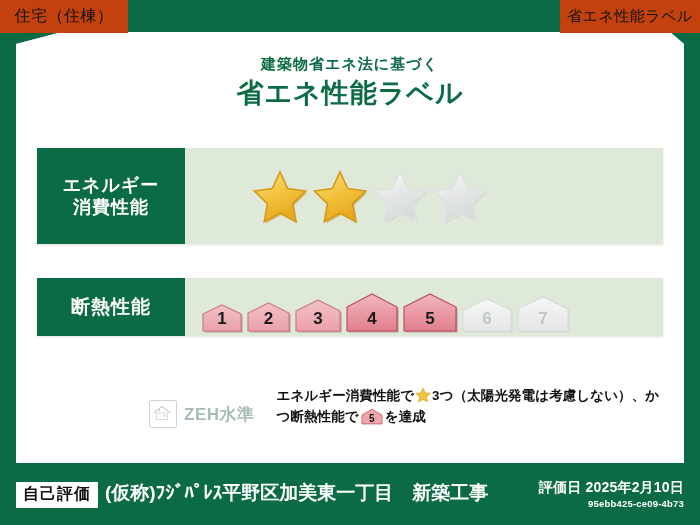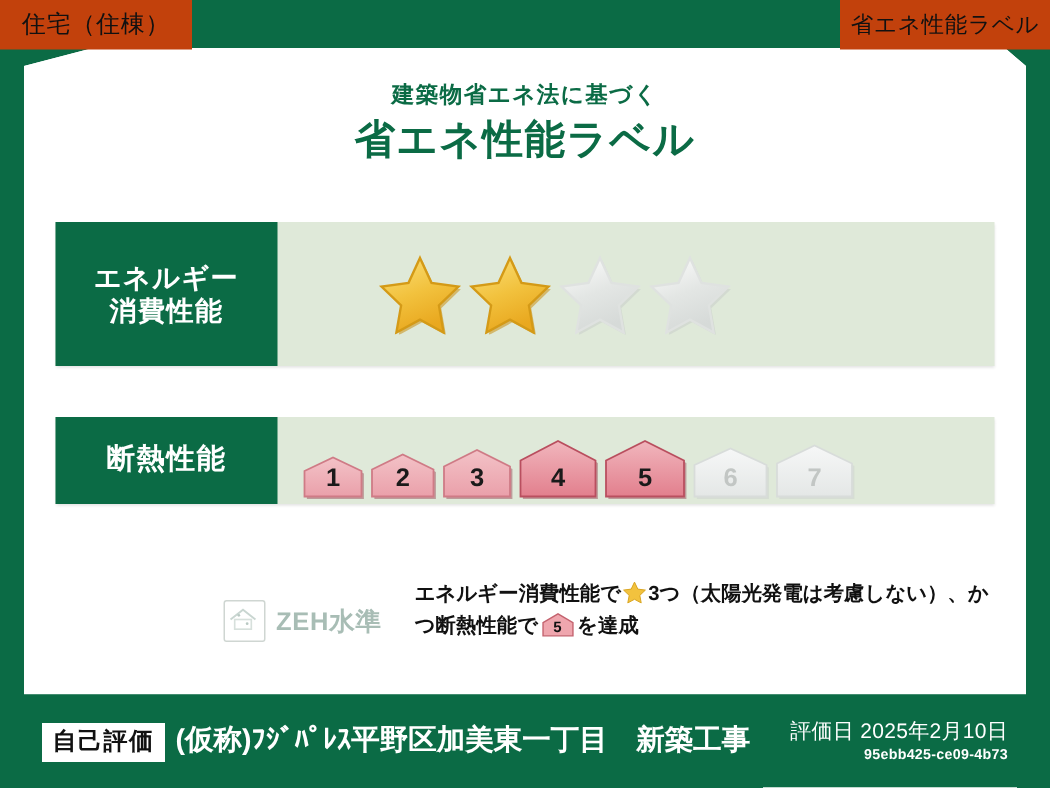--- a/index.html
+++ b/index.html
@@ -145,40 +145,40 @@
   .inline-house b{
     position:absolute;left:0;right:0;bottom:1px;text-align:center;
     font-size:10px;color:#111;font-weight:bold;line-height:1;
   }
 
   
   #footer{
     position:absolute;left:0;right:0;bottom:0;height:62px;
     z-index:5;
     display:flex;align-items:center;
-    padding:0 28px;box-sizing:border-box;
+    padding:0 16px;box-sizing:border-box;
     color:#ffffff;
   }
   #footer-left{display:flex;align-items:baseline;gap:7px;flex:1 1 auto;min-width:0;}
   #self-eval{
     background:#ffffff;color:#111111;
     font-weight:bold;font-size:16px;
     padding:2px 7px 3px 7px;
     letter-spacing:1px;
     white-space:nowrap;
     flex:0 0 auto;
   }
   #project-name{
     font-size:19px;font-weight:bold;white-space:nowrap;
     overflow:hidden;text-overflow:ellipsis;
   }
   #footer-right{
     flex:0 0 auto;text-align:right;
   }
-  #eval-date{font-size:14px;font-weight:normal;white-space:nowrap;letter-spacing:.2px;}
+  #eval-date{font-size:14px;font-weight:bold;white-space:nowrap;letter-spacing:.2px;}
   #label-id{
     font-size:9.5px;font-weight:bold;margin-top:1px;letter-spacing:.2px;
     font-family:"Liberation Sans","DejaVu Sans",sans-serif;
   }
 </style>
 </head>
 <body>
 
 <div id="label-root">
 

